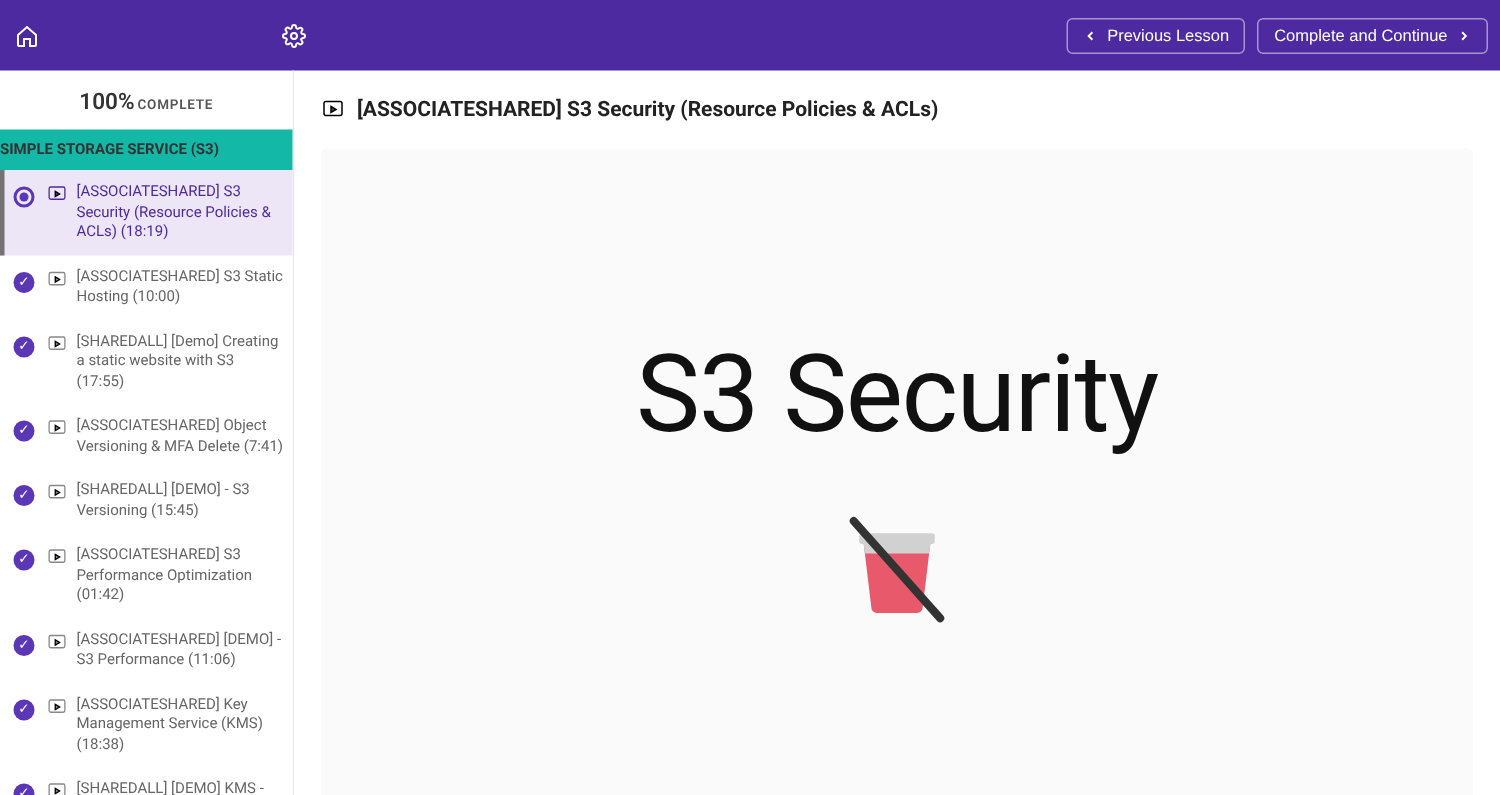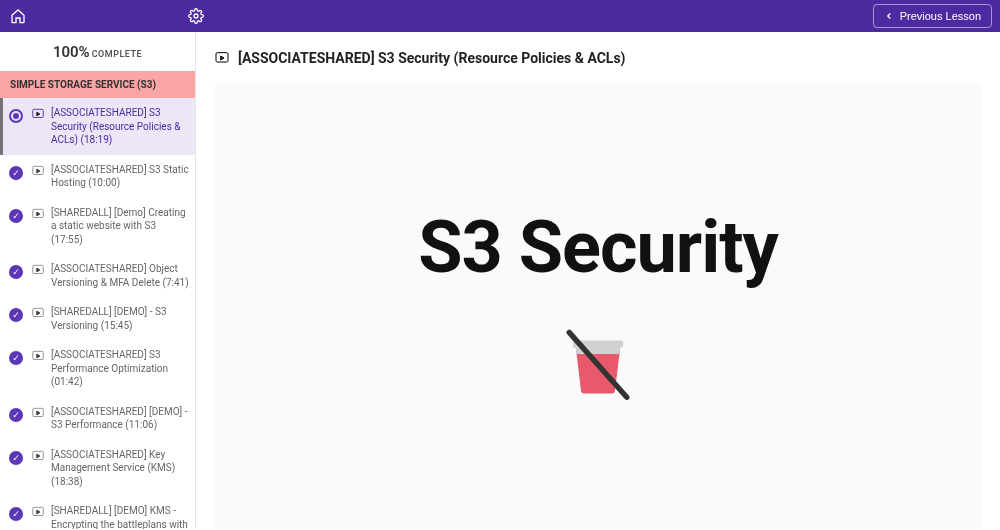--- a/index.html
+++ b/index.html
@@ -1,43 +1,43 @@
 <!DOCTYPE html>
 <html><head>
 <meta charset="utf-8">
 <style>
 * { margin: 0; padding: 0; box-sizing: border-box; }
 body { font-family: -apple-system, BlinkMacSystemFont, "Segoe UI", Roboto, Helvetica, Arial, sans-serif; background: #fff; overflow: hidden; }
-.header { background: #4d2a9f; height: 32px; display: flex; align-items: center; justify-content: space-between; padding: 0 8px; }
+.header { background: #4d2a9f; height: 47px; display: flex; align-items: center; justify-content: space-between; padding: 0 8px; }
 .header-left { display: flex; align-items: center; gap: 8px; }
 .header-right { display: flex; align-items: center; gap: 8px; }
 .hdr-icon { width: 20px; height: 20px; display: flex; align-items: center; justify-content: center; cursor: pointer; color: #fff; }
 .hdr-btn { border: 1px solid rgba(255,255,255,0.5); background: transparent; color: #fff; font-size: 11px; padding: 5px 10px; border-radius: 4px; cursor: pointer; display: flex; align-items: center; gap: 6px; }
 .layout { display: flex; height: calc(530px - 33px); }
 .sidebar { width: 196px; border-right: 1px solid #e5e5e5; overflow-y: auto; background: #fff; }
 .progress-block { text-align: center; padding: 10px 8px; }
 .progress-pct { font-size: 15px; font-weight: 600; color: #333; }
 .progress-label { font-size: 9px; font-weight: 600; color: #555; letter-spacing: 0.5px; margin-left: 2px; }
-.section-title { font-size: 10px; font-weight: 700; color: #333; padding: 8px 10px; background: #fca5a5; }
+.section-title { font-size: 10px; font-weight: 700; color: #333; padding: 8px 0; background: #14b8a6; }
 .lesson { display: flex; align-items: flex-start; padding: 8px 6px 8px 4px; cursor: pointer; gap: 6px; border-left: 3px solid transparent; }
 .lesson.active { background: #ece6f7; border-left: 3px solid #737373; }
 .lesson-status { width: 18px; height: 18px; flex-shrink: 0; display: flex; align-items: center; justify-content: center; margin-top: 1px; }
 .status-current { width: 14px; height: 14px; border-radius: 50%; border: 2px solid #5b37b6; position: relative; }
 .status-current::after { content: ""; position: absolute; inset: 2px; border-radius: 50%; background: #5b37b6; }
 .status-done { width: 14px; height: 14px; border-radius: 50%; background: #5b37b6; color: #fff; font-size: 9px; line-height: 14px; text-align: center; }
 .lesson-body { display: flex; align-items: flex-start; gap: 6px; flex: 1; }
 .lesson-icon { width: 14px; height: 14px; flex-shrink: 0; margin-top: 1px; }
 .lesson-text { font-size: 10px; color: #666; line-height: 1.35; }
 .lesson.active .lesson-text { color: #4d2a9f; }
 .main { flex: 1; padding: 18px 18px 0 18px; display: flex; flex-direction: column; }
 .main-title-row { display: flex; align-items: center; gap: 8px; margin-bottom: 18px; }
 .main-title-icon { width: 16px; height: 16px; }
 .main-title { font-size: 14px; font-weight: 700; color: #222; }
 .video-area { flex: 1; background: #fafafa; border-radius: 4px; display: flex; flex-direction: column; align-items: center; justify-content: center; }
-.slide-text { font-size: 72px; font-weight: 700; color: #111; letter-spacing: -1px; margin-bottom: 28px; }
+.slide-text { font-size: 72px; font-weight: 400; color: #111; letter-spacing: -1px; margin-bottom: 28px; }
 .bucket-wrap { position: relative; width: 90px; height: 90px; }
 svg.play-icon { stroke: currentColor; fill: none; stroke-width: 1.5; }
 
 .sidebar::-webkit-scrollbar { width: 6px; }
 .sidebar::-webkit-scrollbar-thumb { background: #ccc; border-radius: 3px; }
 </style>
 </head>
 <body>
 
 <div class="header">
@@ -53,20 +53,26 @@
           <path d="M19.4 15a1.7 1.7 0 0 0 .34 1.87l.06.06a2 2 0 1 1-2.83 2.83l-.06-.06a1.7 1.7 0 0 0-1.87-.34 1.7 1.7 0 0 0-1 1.56V21a2 2 0 1 1-4 0v-.09a1.7 1.7 0 0 0-1-1.56 1.7 1.7 0 0 0-1.87.34l-.06.06a2 2 0 1 1-2.83-2.83l.06-.06a1.7 1.7 0 0 0 .34-1.87 1.7 1.7 0 0 0-1.56-1H3a2 2 0 1 1 0-4h.09a1.7 1.7 0 0 0 1.56-1 1.7 1.7 0 0 0-.34-1.87l-.06-.06a2 2 0 1 1 2.83-2.83l.06.06a1.7 1.7 0 0 0 1.87.34H9a1.7 1.7 0 0 0 1-1.56V3a2 2 0 1 1 4 0v.09a1.7 1.7 0 0 0 1 1.56 1.7 1.7 0 0 0 1.87-.34l.06-.06a2 2 0 1 1 2.83 2.83l-.06.06a1.7 1.7 0 0 0-.34 1.87V9a1.7 1.7 0 0 0 1.56 1H21a2 2 0 1 1 0 4h-.09a1.7 1.7 0 0 0-1.56 1z"></path>
         </svg>
     </div>
   </div>
   <div class="header-right">
     <button class="hdr-btn">
       <svg viewBox="0 0 24 24" width="10" height="10" fill="none" stroke="currentColor" stroke-width="3">
           <path d="M15 18l-6-6 6-6"></path>
         </svg>
       <span>Previous Lesson</span>
+    </button>
+    <button class="hdr-btn">
+      <span>Complete and Continue</span>
+      <svg viewBox="0 0 24 24" width="10" height="10" fill="none" stroke="currentColor" stroke-width="3">
+          <path d="M9 18l6-6-6-6"></path>
+        </svg>
     </button>
   </div>
 </div>
 
 <div class="layout">
   <div class="sidebar">
     <div class="progress-block">
       <span class="progress-pct">100%</span><span class="progress-label">COMPLETE</span>
     </div>
     <div class="section-title">SIMPLE STORAGE SERVICE (S3)</div>

